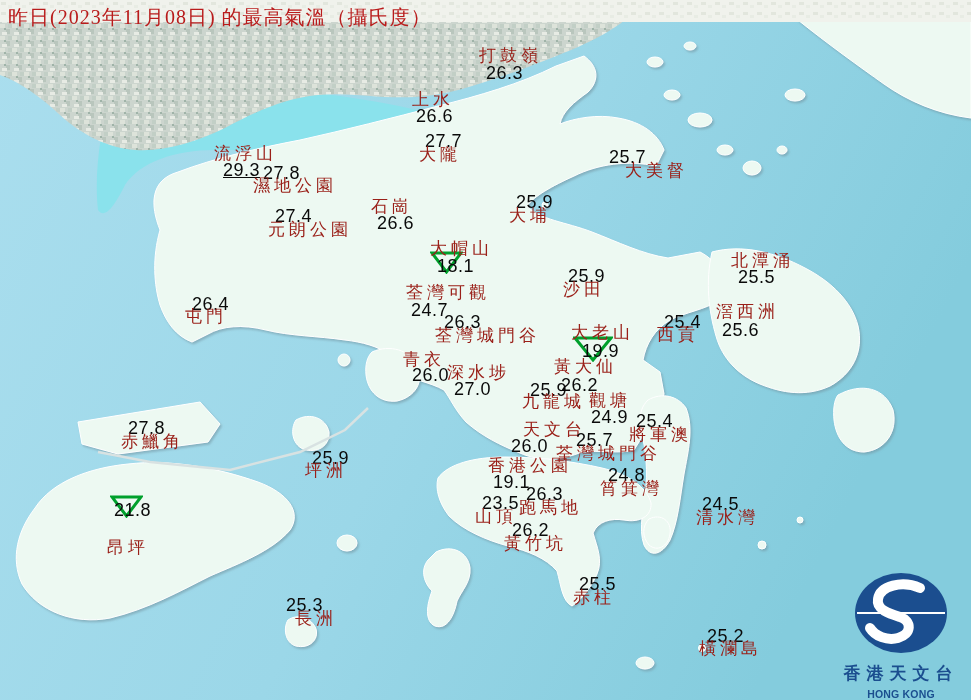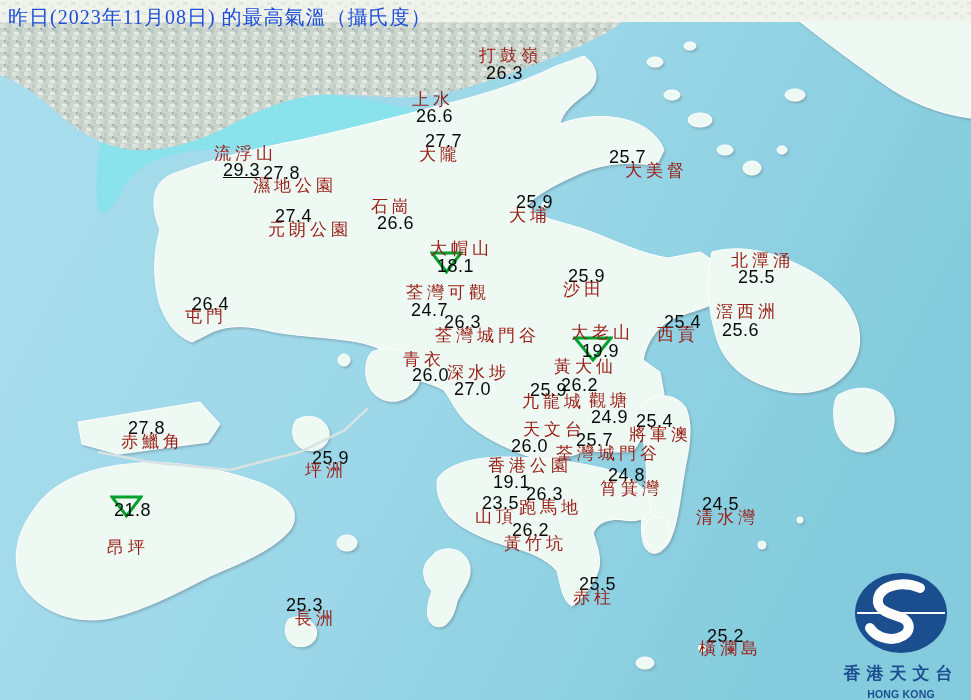--- a/index.html
+++ b/index.html
@@ -15,21 +15,21 @@
     font-size:17px;letter-spacing:4px;
   }
   .val{
     color:var(--value-color,#0a0a0a);
     font-family:"Liberation Sans","DejaVu Sans",sans-serif;
     font-size:18px;letter-spacing:0.5px;
   }
   .marker{position:absolute;}
   .title{
     position:absolute;left:8px;top:4px;
-    color:#1d4ed8;font-size:20px;letter-spacing:1px;
+    color:#b91c1c;font-size:20px;letter-spacing:1px;
     font-family:"Liberation Serif","DejaVu Serif",serif;
     white-space:nowrap;
   }
   .logo{position:absolute;left:828px;top:566px;width:146px;height:132px;text-align:center;}
   .logo .cn{
     color:var(--logo-color,#1b4e8f);font-size:17px;letter-spacing:6px;font-weight:bold;
     font-family:"Liberation Serif","DejaVu Serif",serif;margin-top:2px;
   }
   .logo .en{
     color:var(--logo-color,#1b4e8f);font-size:10.5px;font-weight:bold;letter-spacing:0.2px;

